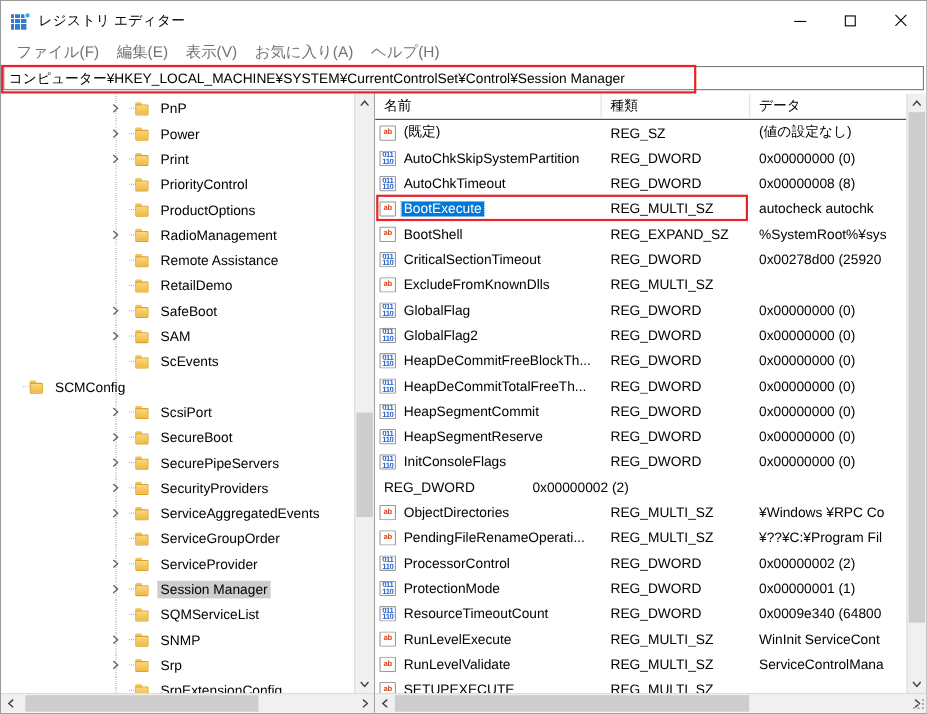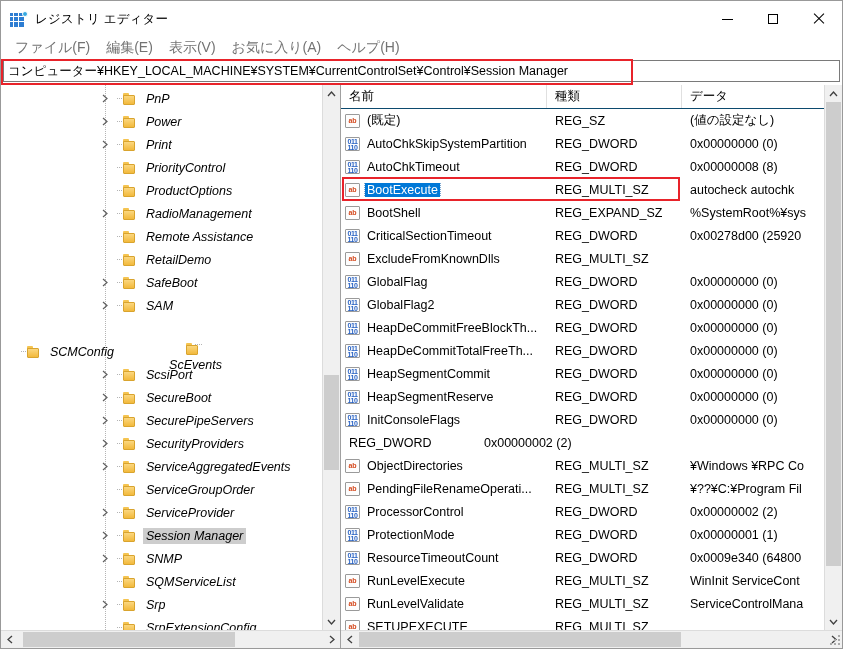--- a/index.html
+++ b/index.html
@@ -68,21 +68,21 @@
   }
   .annot-addr{
     position:absolute;left:0px;top:0px;width:632px;height:26px;
     border:2px solid #e8232a;box-sizing:border-box;pointer-events:none;z-index:5;
   }
   
   .content{flex:1 1 auto;display:flex;min-height:0;position:relative;}
   .pane{position:relative;box-sizing:border-box;background:#fff;}
   .tree-pane{
     flex:0 0 340px;width:340px;border-right:1px solid #a0a0a0;
-    display:flex;flex-direction:column;min-height:0;font-style:italic;
+    display:flex;flex-direction:column;min-height:0;
   }
   .tree-scrollarea{
     flex:1 1 auto;position:relative;overflow:hidden;min-height:0;
     display:flex;
   }
   .tree-body{
     flex:1 1 auto;position:relative;overflow:hidden;padding-top:2px;
   }
   .tnode{
     height:23px;display:flex;align-items:center;position:relative;
@@ -311,21 +311,21 @@
             <div class="tnode" style="padding-left: 96px;">
               <div class="arrow">
                 <svg width="6" height="9" viewBox="0 0 6 9">
                   <path d="M1 1 L5 4.5 L1 8" stroke="#606060" stroke-width="1.2" fill="none"></path>
                 </svg>
               </div>
               <div class="dashline"></div>
               <div class="folder"></div>
               <div class="tlabel">SAM</div>
             </div>
-            <div class="tnode" style="padding-left: 68px; flex-direction: column;">
+            <div class="tnode" style="padding-left: 96px;">
               <div class="arrow"></div>
               <div class="dashline"></div>
               <div class="folder"></div>
               <div class="tlabel">ScEvents</div>
             </div>
             <div class="tnode" style="">
               <div class="arrow"></div>
               <div class="dashline"></div>
               <div class="folder"></div>
               <div class="tlabel">SCMConfig</div>
@@ -400,34 +400,34 @@
               <div class="arrow">
                 <svg width="6" height="9" viewBox="0 0 6 9">
                   <path d="M1 1 L5 4.5 L1 8" stroke="#606060" stroke-width="1.2" fill="none"></path>
                 </svg>
               </div>
               <div class="dashline"></div>
               <div class="folder"></div>
               <div class="tlabel">Session Manager</div>
             </div>
             <div class="tnode" style="padding-left: 96px;">
+              <div class="arrow"></div>
+              <div class="dashline"></div>
+              <div class="folder"></div>
+              <div class="tlabel">SQMServiceList</div>
+            </div>
+            <div class="tnode" style="padding-left: 96px;">
               <div class="arrow">
                 <svg width="6" height="9" viewBox="0 0 6 9">
                   <path d="M1 1 L5 4.5 L1 8" stroke="#606060" stroke-width="1.2" fill="none"></path>
                 </svg>
               </div>
               <div class="dashline"></div>
               <div class="folder"></div>
               <div class="tlabel">SNMP</div>
-            </div>
-            <div class="tnode" style="padding-left: 96px;">
-              <div class="arrow"></div>
-              <div class="dashline"></div>
-              <div class="folder"></div>
-              <div class="tlabel">SQMServiceList</div>
             </div>
             <div class="tnode" style="padding-left: 96px;">
               <div class="arrow">
                 <svg width="6" height="9" viewBox="0 0 6 9">
                   <path d="M1 1 L5 4.5 L1 8" stroke="#606060" stroke-width="1.2" fill="none"></path>
                 </svg>
               </div>
               <div class="dashline"></div>
               <div class="folder"></div>
               <div class="tlabel">Srp</div>

